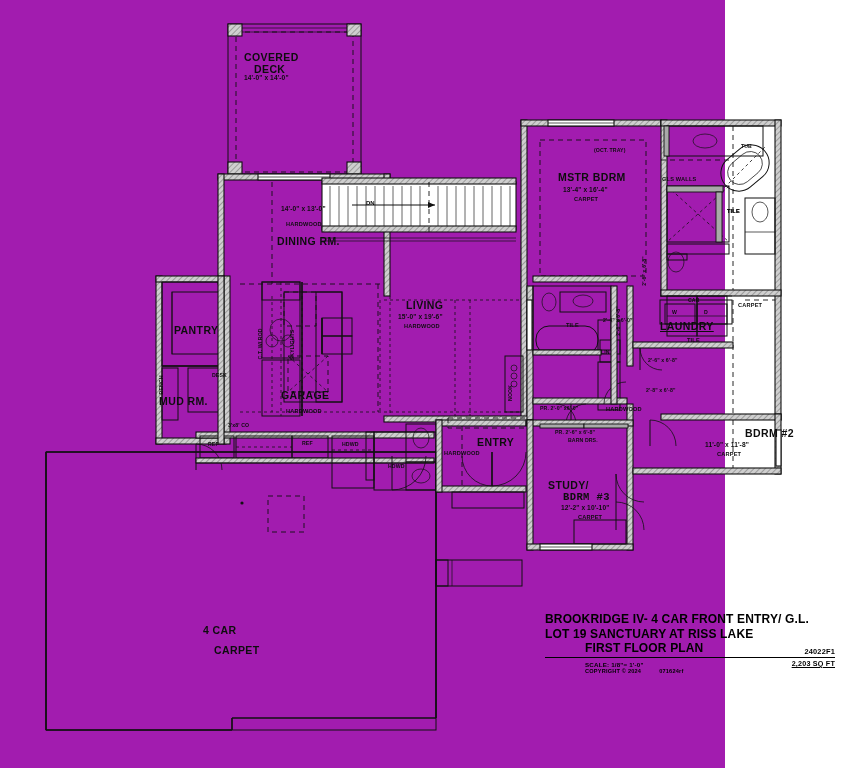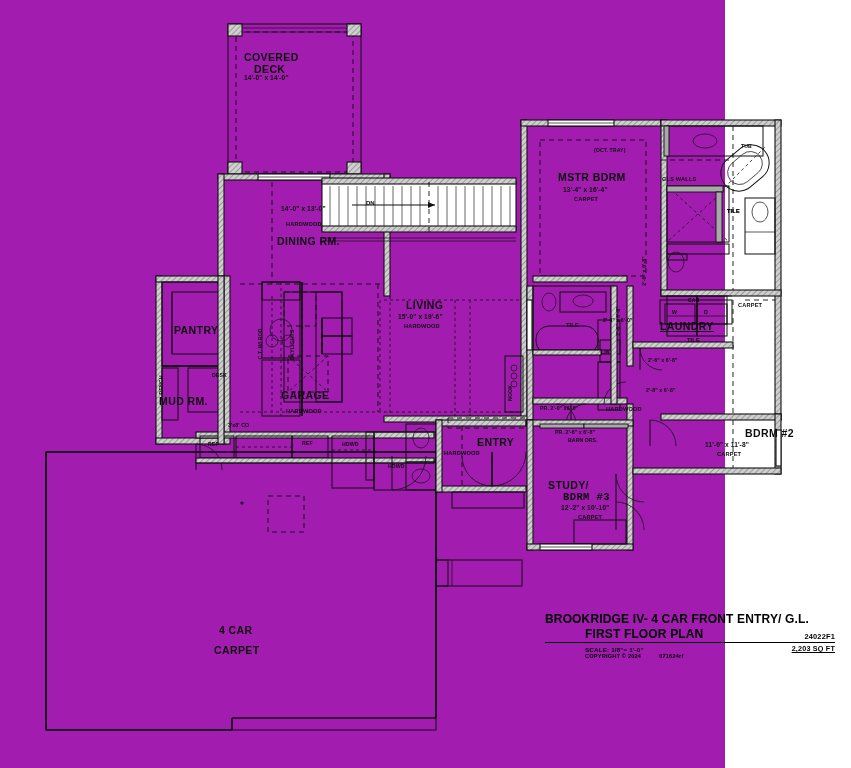--- a/index.html
+++ b/index.html
@@ -341,21 +341,21 @@
   <div class="lbl rm-name" style="left:174px;top:325px;">PANTRY</div>
 
   <div class="lbl rm-name" style="left:159px;top:396px;">MUD RM.</div>
 
   <div class="lbl rm-name" style="left:458px;top:437px;padding-left:19px;">ENTRY</div>
   <div class="lbl rm-fin" style="left:444px;top:450px;">HARDWOOD</div>
 
   <div class="lbl rm-name" style="left:660px;top:321px;text-decoration:underline;">LAUNDRY</div>
   <div class="lbl rm-fin" style="left:687px;top:337px;">TILE</div>
 
-  <div class="lbl rm-name" style="left:219px;top:625px;">4 CAR</div>
+  <div class="lbl rm-name" style="left:203px;top:625px;">4 CAR</div>
   <div class="lbl rm-name" style="left:214px;top:645px;">CARPET</div>
 
   <div class="lbl tiny6" style="left:366px;top:200px;">DN</div>
   <div class="lbl rm-fin" style="left:662px;top:176px;">GLS WALLS</div>
   <div class="lbl tiny" style="left:741px;top:144px;">TUB</div>
   <div class="lbl rm-fin" style="left:727px;top:208px;">TILE</div>
   <div class="lbl rm-fin" style="left:738px;top:302px;">CARPET</div>
   <div class="lbl rm-fin" style="left:566px;top:322px;">TILE</div>
   <div class="lbl tiny" style="left:601px;top:350px;">LIN</div>
   <div class="lbl tiny vert rot90" style="left:503px;top:390px;">NOOK</div>
@@ -377,20 +377,21 @@
   <div class="lbl tiny" style="left:228px;top:423px;">3'x8' CO</div>
   <div class="lbl tiny vert rot90" style="left:604px;top:318px;">2'-6" x 6'-8"</div>
   <div class="lbl tiny vert rot90" style="left:630px;top:268px;">2'-6" x 6'-8"</div>
   <div class="lbl tiny" style="left:648px;top:358px;">2'-6" x 6'-8"</div>
   <div class="lbl tiny" style="left:603px;top:318px;">2'-4" x 6'-0"</div>
   <div class="lbl tiny" style="left:646px;top:388px;">2'-8" x 6'-8"</div>
   <div class="lbl rm-fin" style="left:727px;top:208px;">TILE</div>
 
   <div id="titleblock">
     <div class="tb1">BROOKRIDGE  IV- 4 CAR FRONT ENTRY/ G.L.</div>
+    <div class="tb1">LOT 19 SANCTUARY AT RISS LAKE</div>
     <div class="tb-row">
       <div class="tb1">FIRST FLOOR PLAN</div>
       <div class="tb-code">24022F1</div>
     </div>
     <div class="tb-rule"></div>
     <div class="tb-row">
       <div class="tb-small">SCALE:  1/8"= 1'-0"</div>
       <div class="tb-sq">2,203  SQ FT</div>
     </div>
     <div class="tb-row" style="justify-content:flex-start;gap:18px;">

